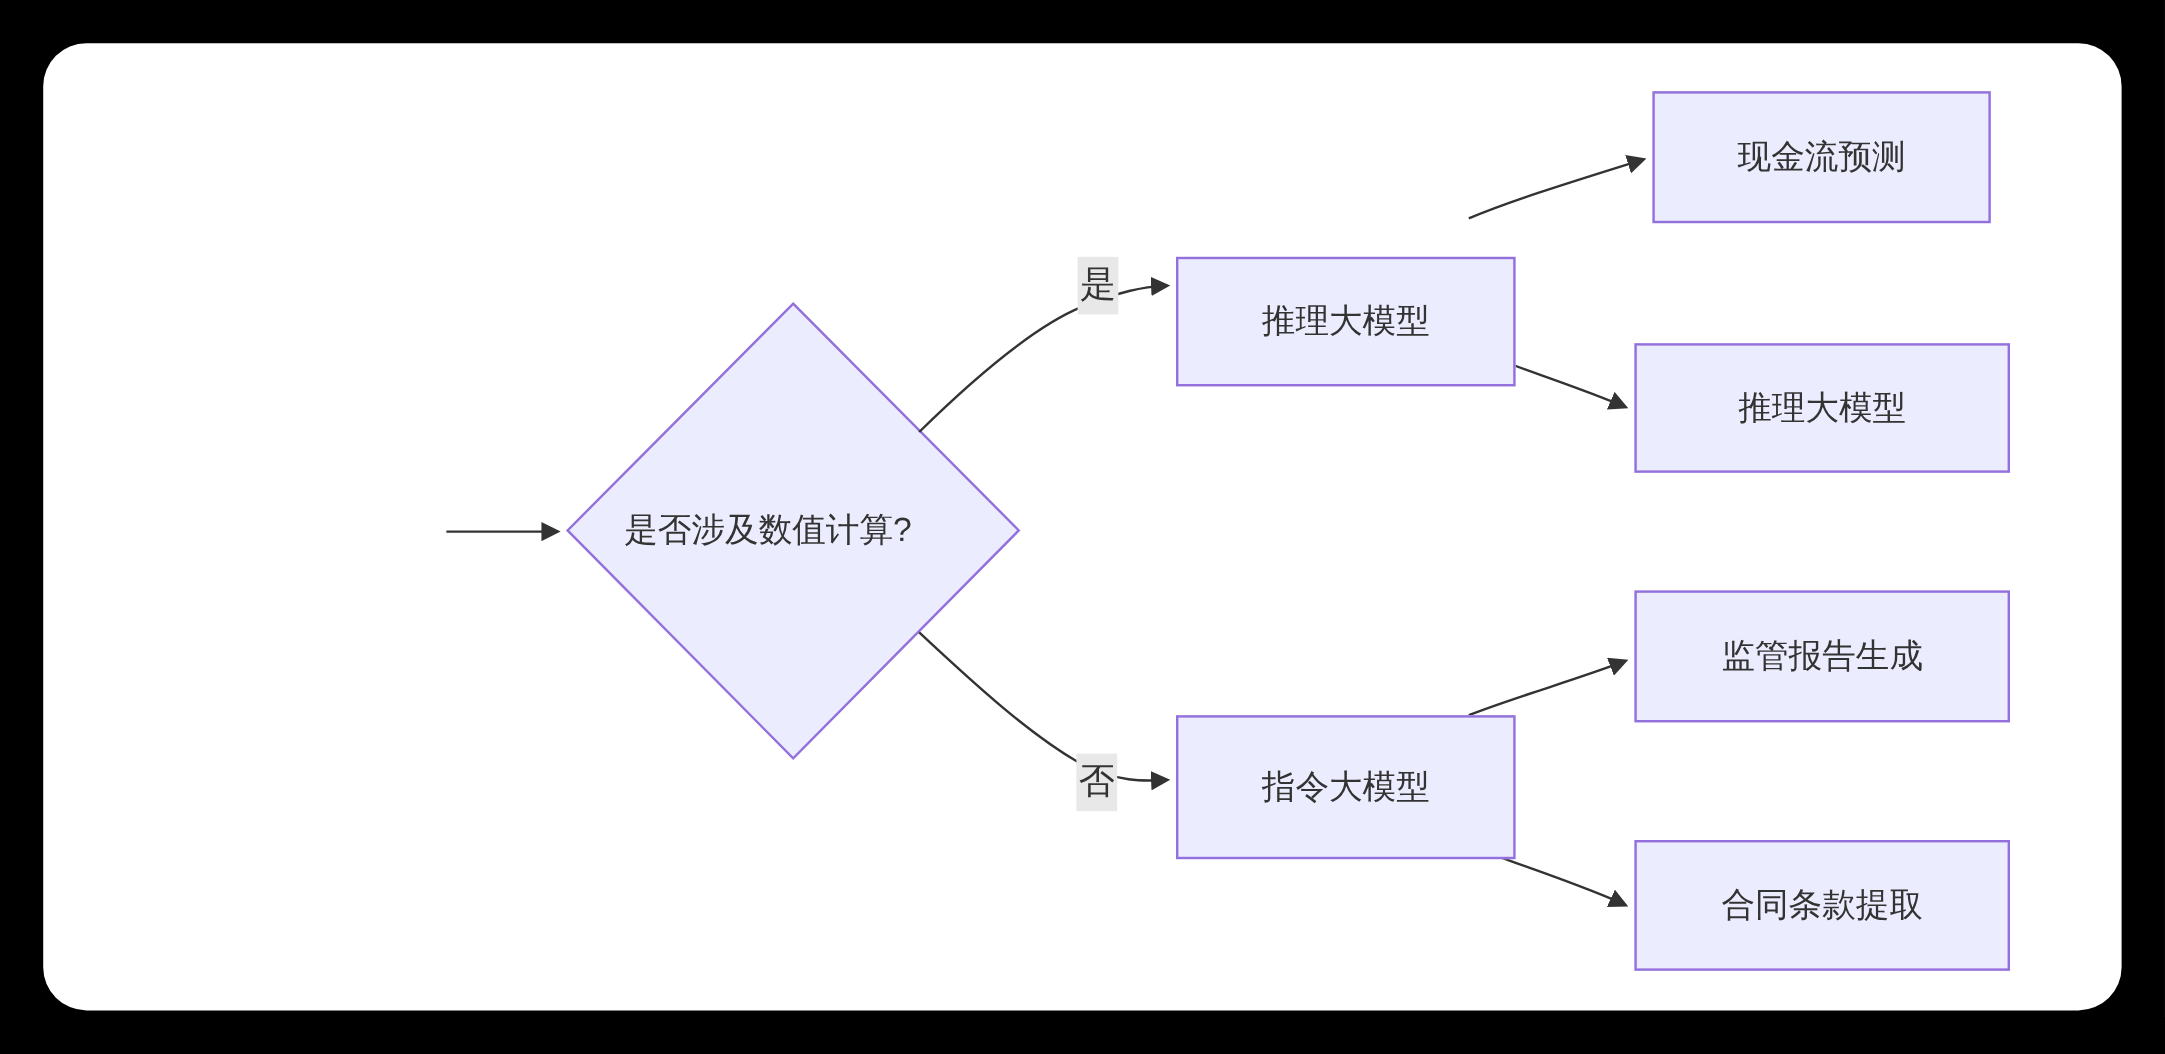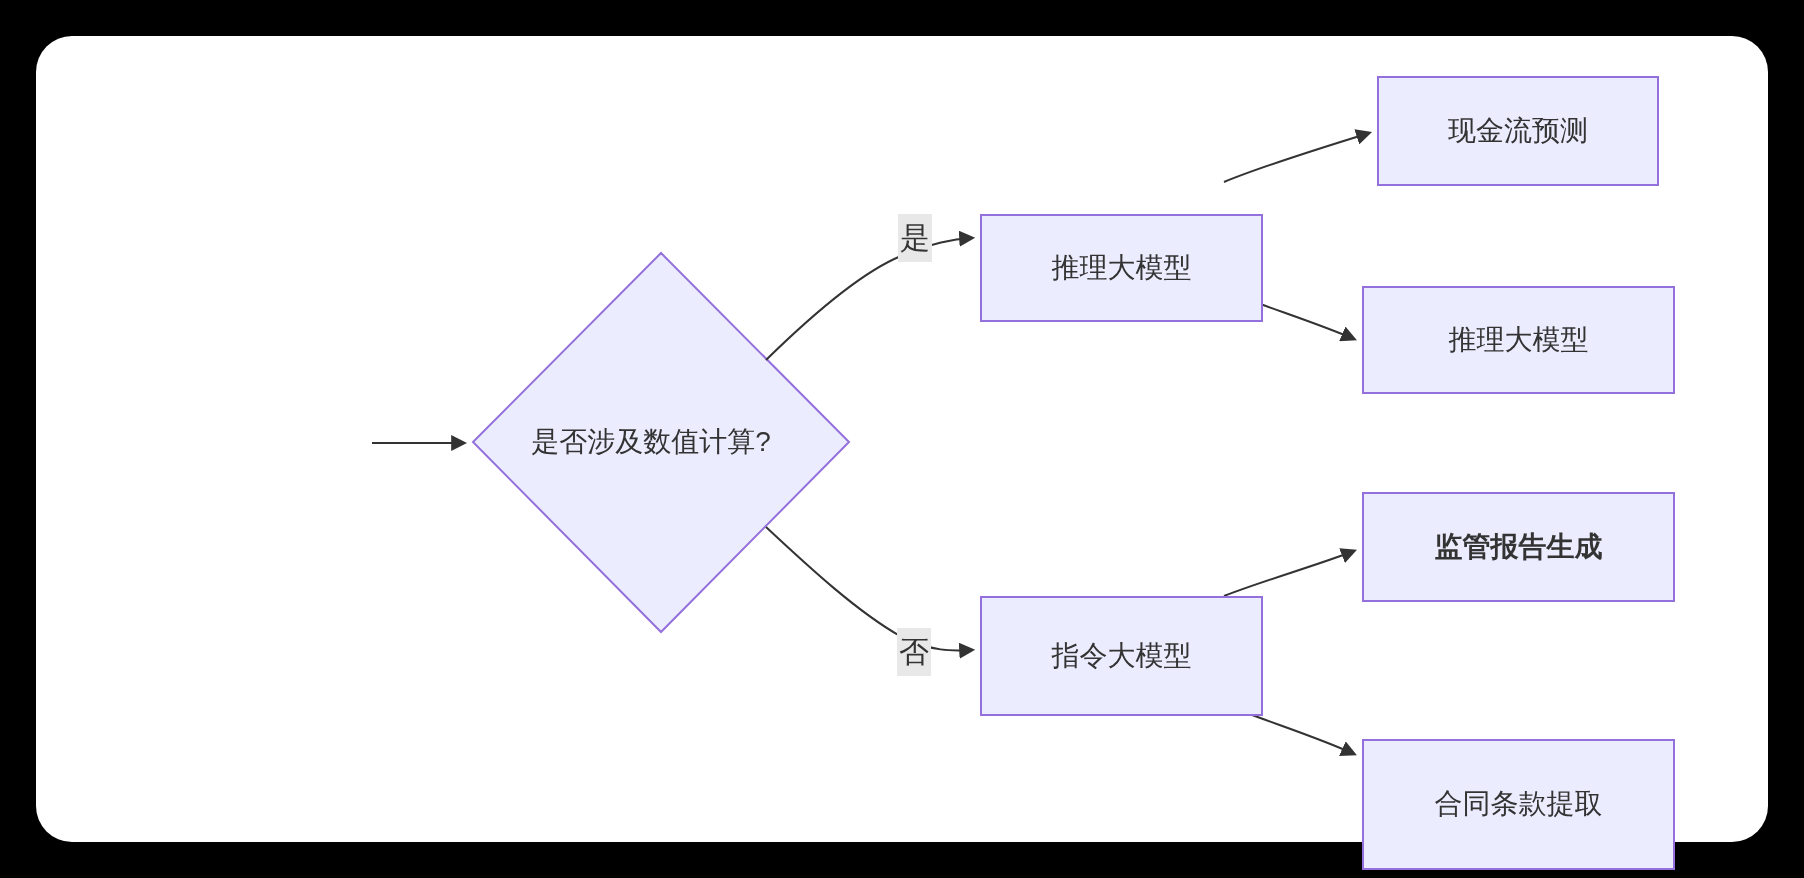--- a/index.html
+++ b/index.html
@@ -50,21 +50,21 @@
     line-height: 1.3;
     text-align: center;
   }
   .diamond-shape {
     fill: var(--node-fill);
     stroke: var(--node-border);
     stroke-width: 2px;
   }
   .diamond-label {
     position: absolute;
-    left: 491px; top: 412px;
+    left: 480px; top: 412px;
     width: 320px; height: 60px;
     display: flex;
     align-items: center;
     justify-content: center;
     color: var(--text);
     font-size: 28px;
     text-align: left;
   }
   .edge-label {
     position: absolute;
@@ -118,25 +118,25 @@
   </div>
 
   <div class="node" style="left:1362px; top:286px; width:313px; height:108px;">
     <span>推理大模型</span>
   </div>
 
   <div class="node" style="left:980px; top:596px; width:283px; height:120px;">
     <span>指令大模型</span>
   </div>
 
-  <div class="node" style="left:1362px; top:492px; width:313px; height:110px;font-weight:bold;">
+  <div class="node" style="left:1362px; top:492px; width:313px; height:110px;">
     <span>监管报告生成</span>
   </div>
 
-  <div class="node" style="left:1362px; top:700px; width:313px; height:131px;margin-top:39px;">
+  <div class="node" style="left:1362px; top:700px; width:313px; height:109px;">
     <span>合同条款提取</span>
   </div>
 
   <div class="diamond-label">
     <span>是否涉及数值计算?</span>
   </div>
 
   <div class="edge-label" style="left:915px; top:238px;">是</div>
   <div class="edge-label" style="left:914px; top:652px;">否</div>
 

